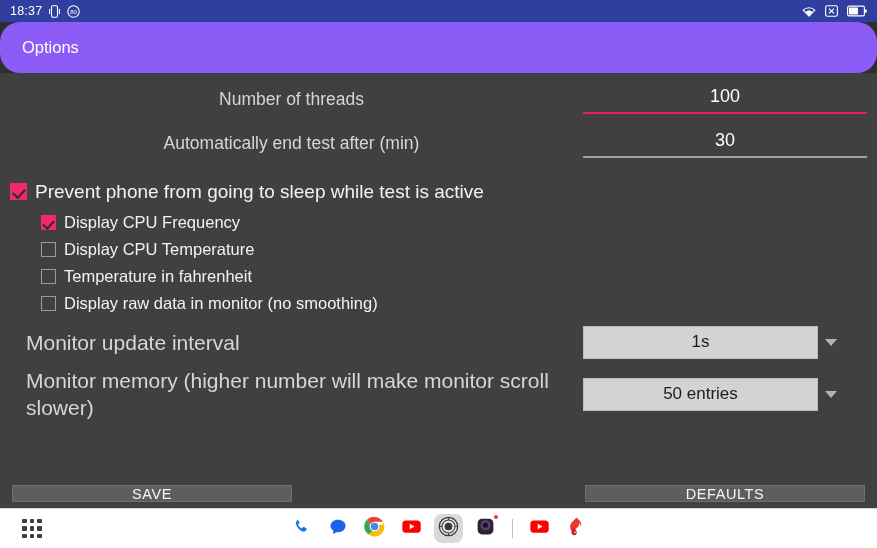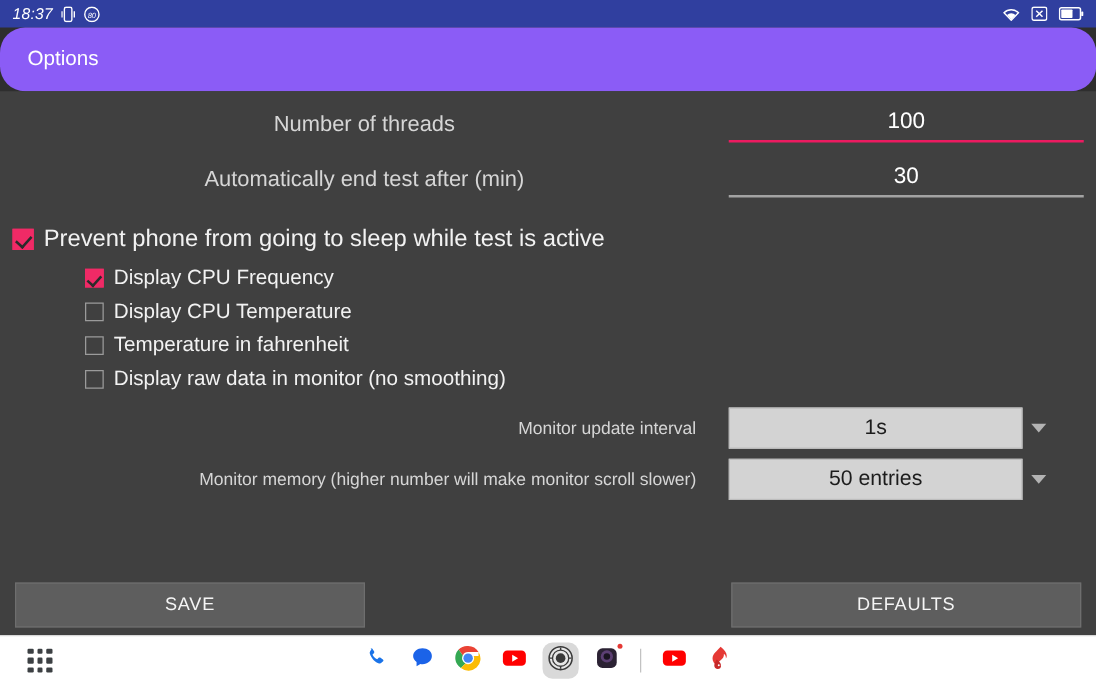--- a/index.html
+++ b/index.html
@@ -17,21 +17,21 @@
   }
 
   
   .status-bar {
     height: 22px; flex: 0 0 22px;
     background: #303f9f;
     display: flex; align-items: center;
     padding: 0 10px;
     color: #ffffff;
   }
-  .status-left { display: flex; align-items: center; gap: 7px; font-style: italic; }
+  .status-left { display: flex; align-items: center; gap: 7px; }
   .status-right { margin-left: auto; display: flex; align-items: center; gap: 9px; }
   .status-clock { font-size: 12.5px; letter-spacing: .2px; }
   .ic { display: inline-block; line-height: 0; }
 
   
   .app-bar {
     height: 51px; flex: 0 0 51px;
     background: #8b5cf6;
     display: flex; align-items: center;
     padding: 0 22px;
@@ -74,21 +74,21 @@
     padding: 2px 0 5px 0;
     outline: none;
   }
   .field-input.focused { border-bottom-color: #ec1a60; }
 
   .check-row {
     display: flex; align-items: center;
     padding-left: 10px;
     height: 35px;
   }
-  .check-row.indent { padding-left: 68px; height: 27px; }
+  .check-row.indent { padding-left: 41px; height: 27px; }
   .cbox {
     width: 17px; height: 17px;
     flex: 0 0 17px;
     position: relative;
     margin-right: 8px;
   }
   .cbox.on {
     background: #f02a66;
     border: 1px solid #f02a66;
   }
@@ -109,23 +109,23 @@
   .cbox.small.on::after { left: 3px; top: 1.5px; width: 5px; height: 9px; }
   .check-label { color: #f2f2f2; font-size: 19px; white-space: nowrap; }
   .check-row.indent .check-label { font-size: 16.5px; }
 
   .spinner-row {
     display: flex; align-items: center;
     margin-top: 3px;
   }
   .spinner-label {
     width: 583px;
-    text-align: right;
+    text-align: left;
     color: #d6d6d6;
-    font-size: 14px;
+    font-size: 21px;
     padding: 0 26px;
     line-height: 1.3;
   }
   .spinner-ctl {
     width: 269px;
     display: flex; align-items: center;
     padding-right: 8px;
   }
   .spinner-box {
     flex: 1 1 auto;
@@ -147,21 +147,21 @@
     border-top: 7px solid #b3b3b3;
   }
 
   .bottom-actions {
     position: absolute;
     left: 0; right: 0; bottom: 6px;
     display: flex; justify-content: space-between;
     padding: 0 12px;
   }
   .action-btn {
-    width: 280px; height: 36px;
+    width: 280px; height: 17px;
     background: #5e5e5e;
     border: 1px solid #6e6e6e;
     color: #f5f5f5;
     font-size: 14.5px;
     letter-spacing: .6px;
     display: flex; align-items: center; justify-content: center;
     font-family: "Liberation Sans", sans-serif;
   }
 
   

